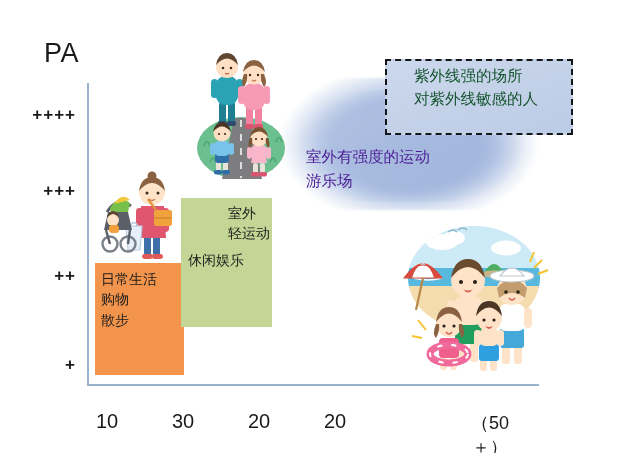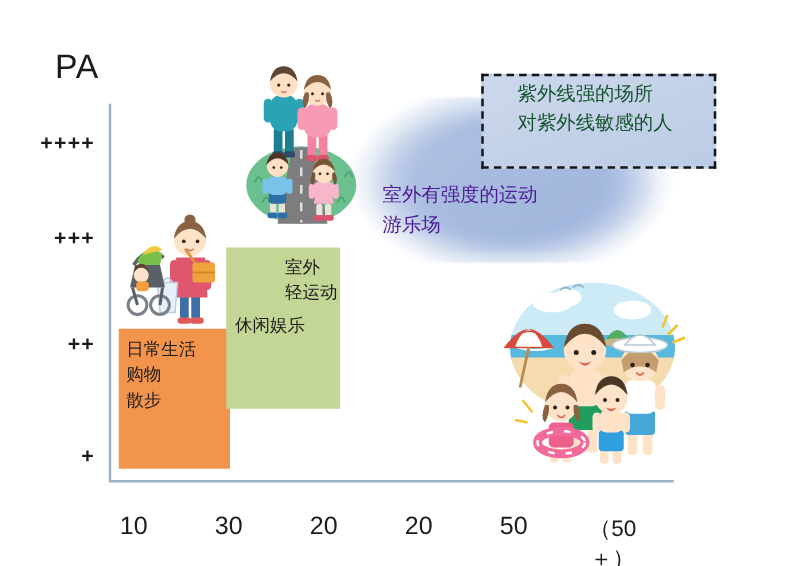--- a/index.html
+++ b/index.html
@@ -318,16 +318,15 @@
 
   <div class="ytick" style="left:16px;top:105px;">++++</div>
   <div class="ytick" style="left:16px;top:181px;">+++</div>
   <div class="ytick" style="left:16px;top:266px;">++</div>
   <div class="ytick" style="left:16px;top:355px;">+</div>
 
   <div class="xtick" style="left:72px;top:410px;">10</div>
   <div class="xtick" style="left:148px;top:410px;">30</div>
   <div class="xtick" style="left:224px;top:410px;">20</div>
   <div class="xtick" style="left:300px;top:410px;">20</div>
-  <div class="xtick" style="left:376px;top:410px;">50</div>
   <div class="xtick" style="left:455px;top:411px;font-size:18px;">（50＋）</div>
 
 </div>
 
 </body></html>

